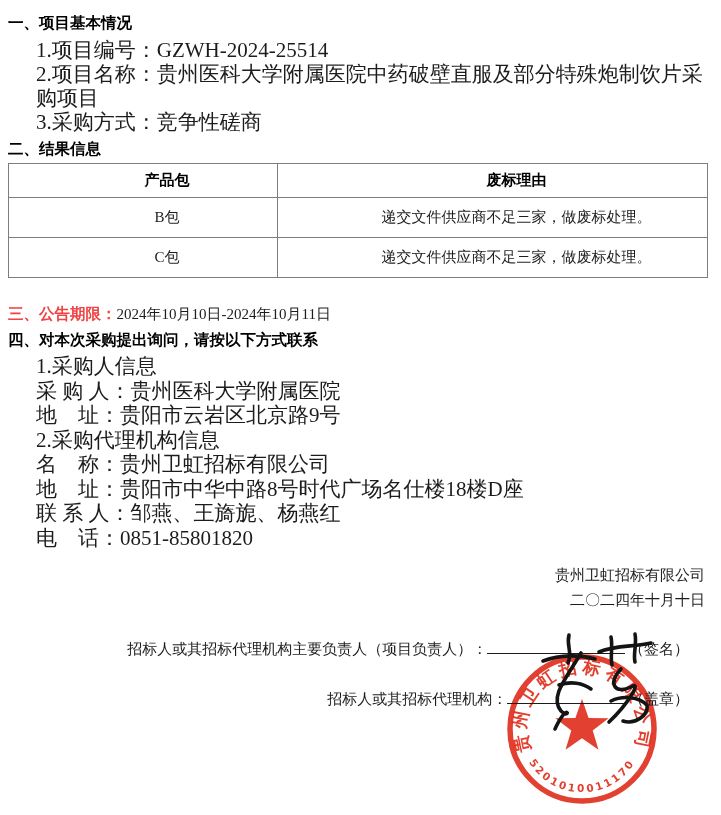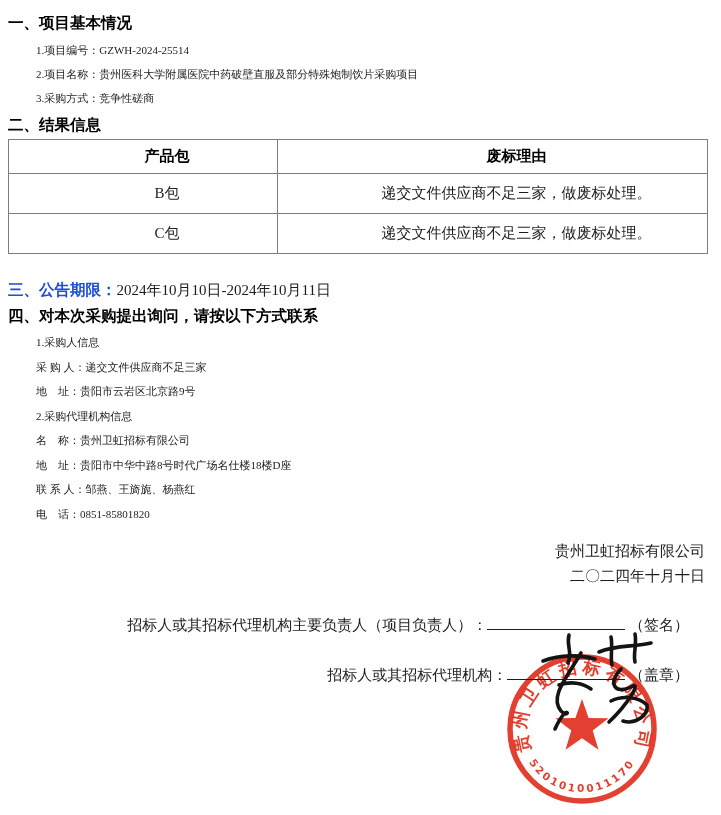--- a/index.html
+++ b/index.html
@@ -7,21 +7,21 @@
   body {
     width: 721px; height: 815px;
     position: relative;
     font-family: "Liberation Serif", "DejaVu Serif", serif;
     color: #1c1c1c;
     overflow: hidden;
   }
   .doc { position: absolute; left: 0; top: 0; width: 721px; height: 685px; padding: 12px 0 0 8px; }
 
   .h-bold { font-weight: bold; color: #000; font-size: 15.5px; line-height: 22px; }
-  .body-line { font-size: 11px; line-height: 24px; }
+  .body-line { font-size: 21px; line-height: 24px; }
   .indent { margin-left: 28px; }
   .pre { white-space: pre; }
 
   .sec1-items { margin-top: 4px; }
   .sec2-head { margin-top: 4px; font-family: Liberation Serif, serif; }
   .sub-bold { font-weight: bold; color: #000; font-size: 15px; line-height: 22px; margin-top: 2px; }
 
   table.failure {
     width: 700px; border-collapse: collapse; margin-top: 3px;
     font-size: 15px; color: #1c1c1c;
@@ -29,21 +29,21 @@
   table.failure th, table.failure td {
     border: 1px solid #7d7d7d; text-align: center; vertical-align: middle;
     background: #fff;
     padding-left: 48px;
   }
   table.failure th { height: 34px; font-weight: bold; color: #000; }
   table.failure td { height: 40px; font-weight: normal; }
   table.failure .col-pkg { width: 269px; }
 
   .sec3 { margin-top: 24px; font-size: 15px; line-height: 23px; }
-  .sec3 .lbl { font-weight: bold; color: #1d4ed8; font-size: 15.5px; }
+  .sec3 .lbl { font-weight: bold; color: #ef4444; font-size: 15.5px; }
   .sec4-head { margin-top: 3px; }
   .contact { margin-top: 3px; }
   .contact .body-line { line-height: 24.5px; }
 
   .signoff { margin-top: 13px; text-align: right; padding-right: 16px; font-size: 15px; line-height: 25px; }
 
   .sigline { text-align: right; padding-right: 32px; font-size: 15px; position: relative; z-index: 3; }
   .sigline-1 { margin-top: 27px; }
   .sigline-2 { margin-top: 31px; }
   .uline { display: inline-block; border-bottom: 1px solid #1c1c1c; height: 14px; vertical-align: baseline; }
@@ -88,21 +88,21 @@
   </table>
 
   <div class="sec3">
     <span class="lbl">三、公告期限：</span><span>2024年10月10日-2024年10月11日</span>
   </div>
 
   <div class="h-bold sec4-head">四、对本次采购提出询问，请按以下方式联系</div>
 
   <div class="contact indent">
     <div class="body-line">1.采购人信息</div>
-    <div class="body-line"><span class="pre">采 购 人：</span><span>递交文件供应商不足三家</span></div>
+    <div class="body-line"><span class="pre">采 购 人：</span><span>贵州医科大学附属医院</span></div>
     <div class="body-line"><span class="pre">地    址：</span><span>贵阳市云岩区北京路9号</span></div>
     <div class="body-line">2.采购代理机构信息</div>
     <div class="body-line"><span class="pre">名    称：</span><span>贵州卫虹招标有限公司</span></div>
     <div class="body-line"><span class="pre">地    址：</span><span>贵阳市中华中路8号时代广场名仕楼18楼D座</span></div>
     <div class="body-line"><span class="pre">联 系 人：</span><span>邹燕、王旖旎、杨燕红</span></div>
     <div class="body-line"><span class="pre">电    话：</span><span>0851-85801820</span></div>
   </div>
 
   <div class="signoff">
     <div>贵州卫虹招标有限公司</div>

